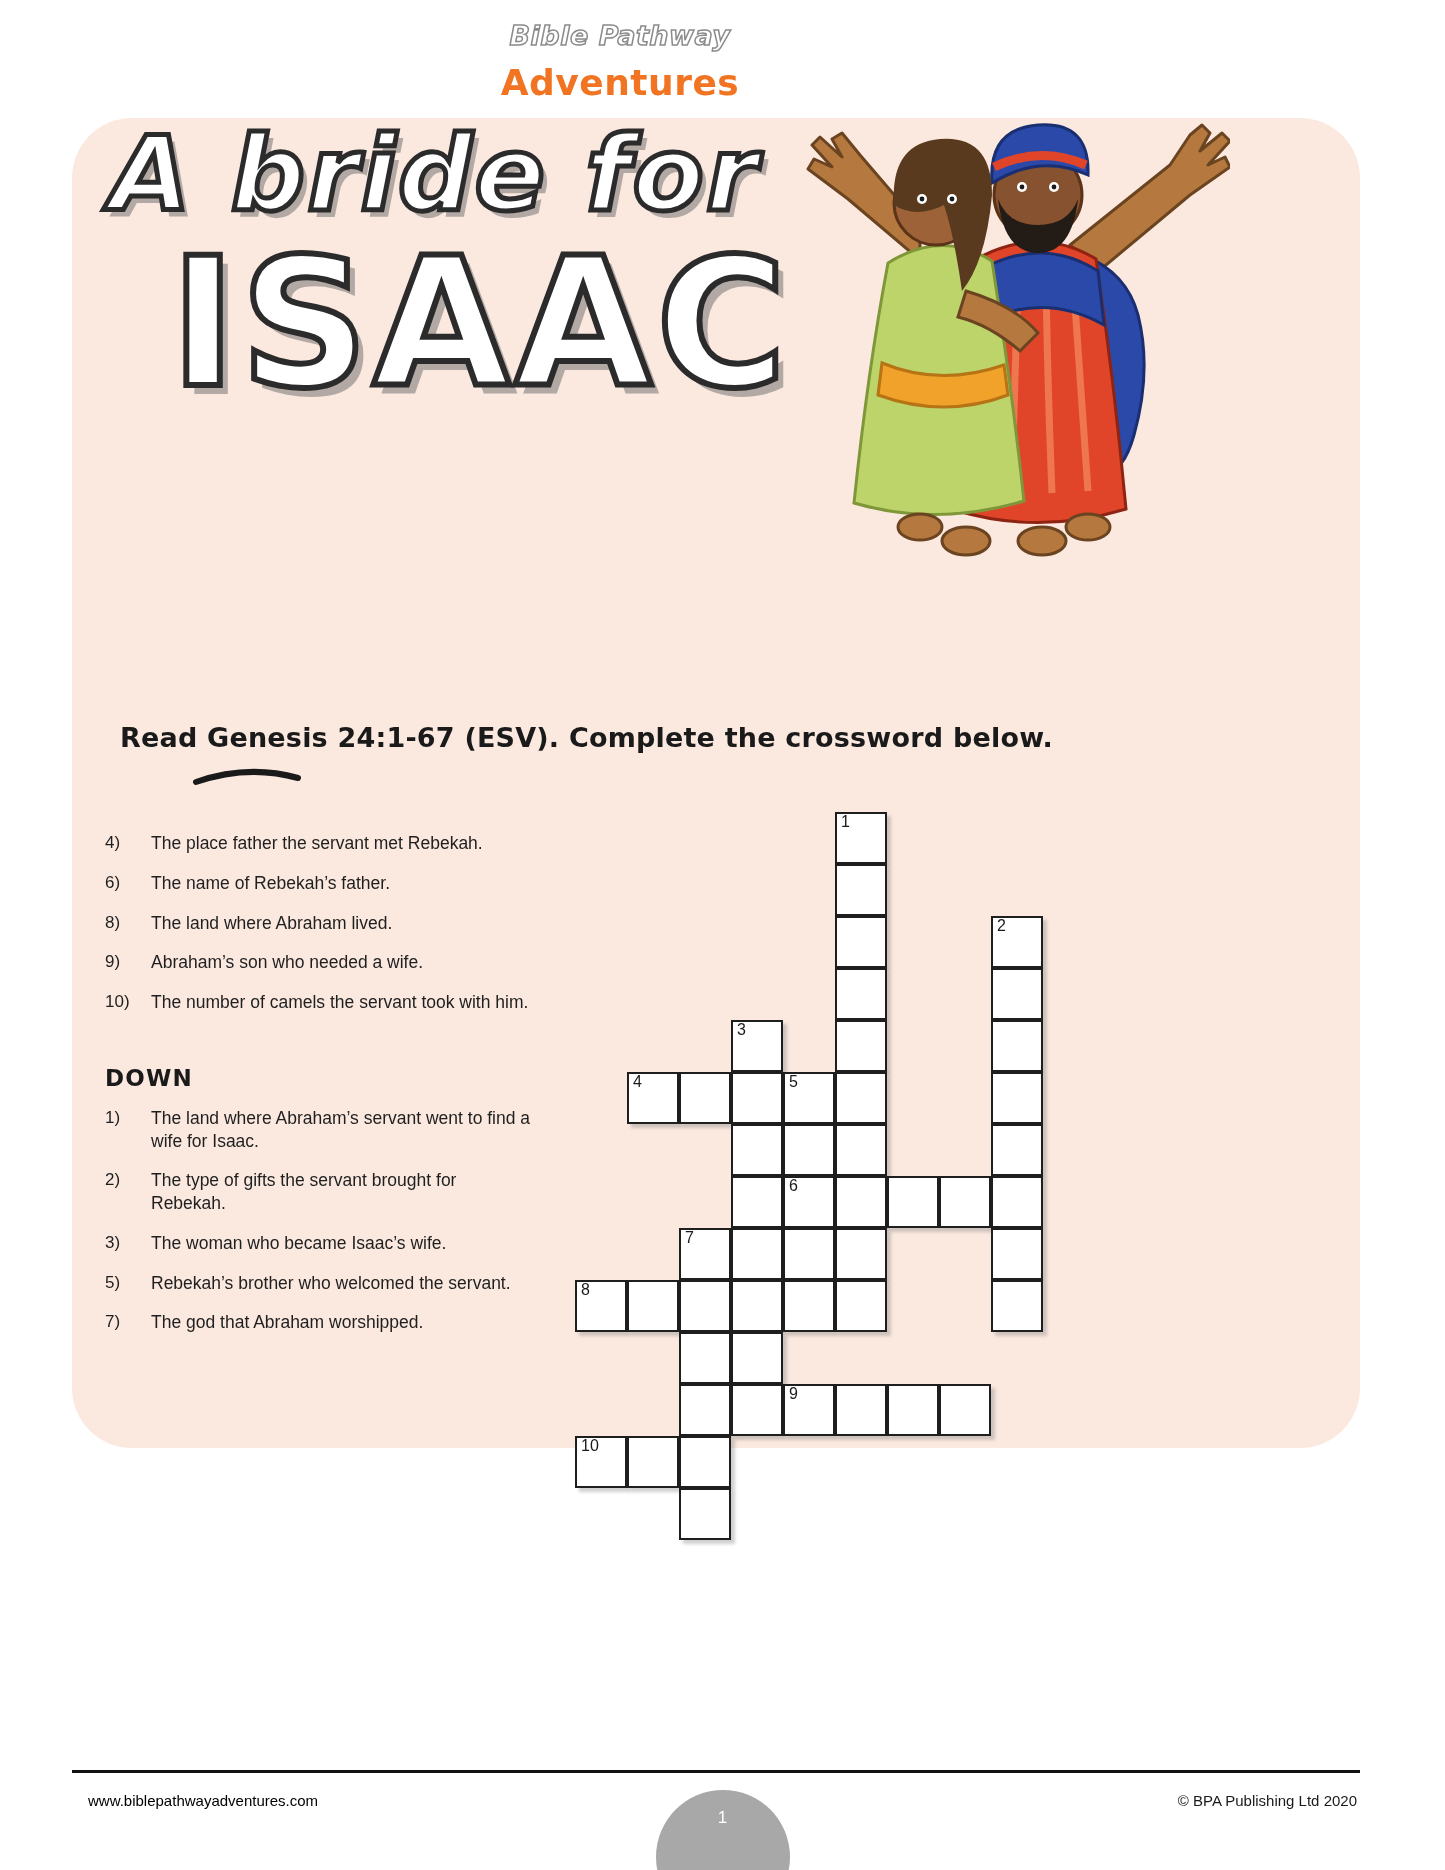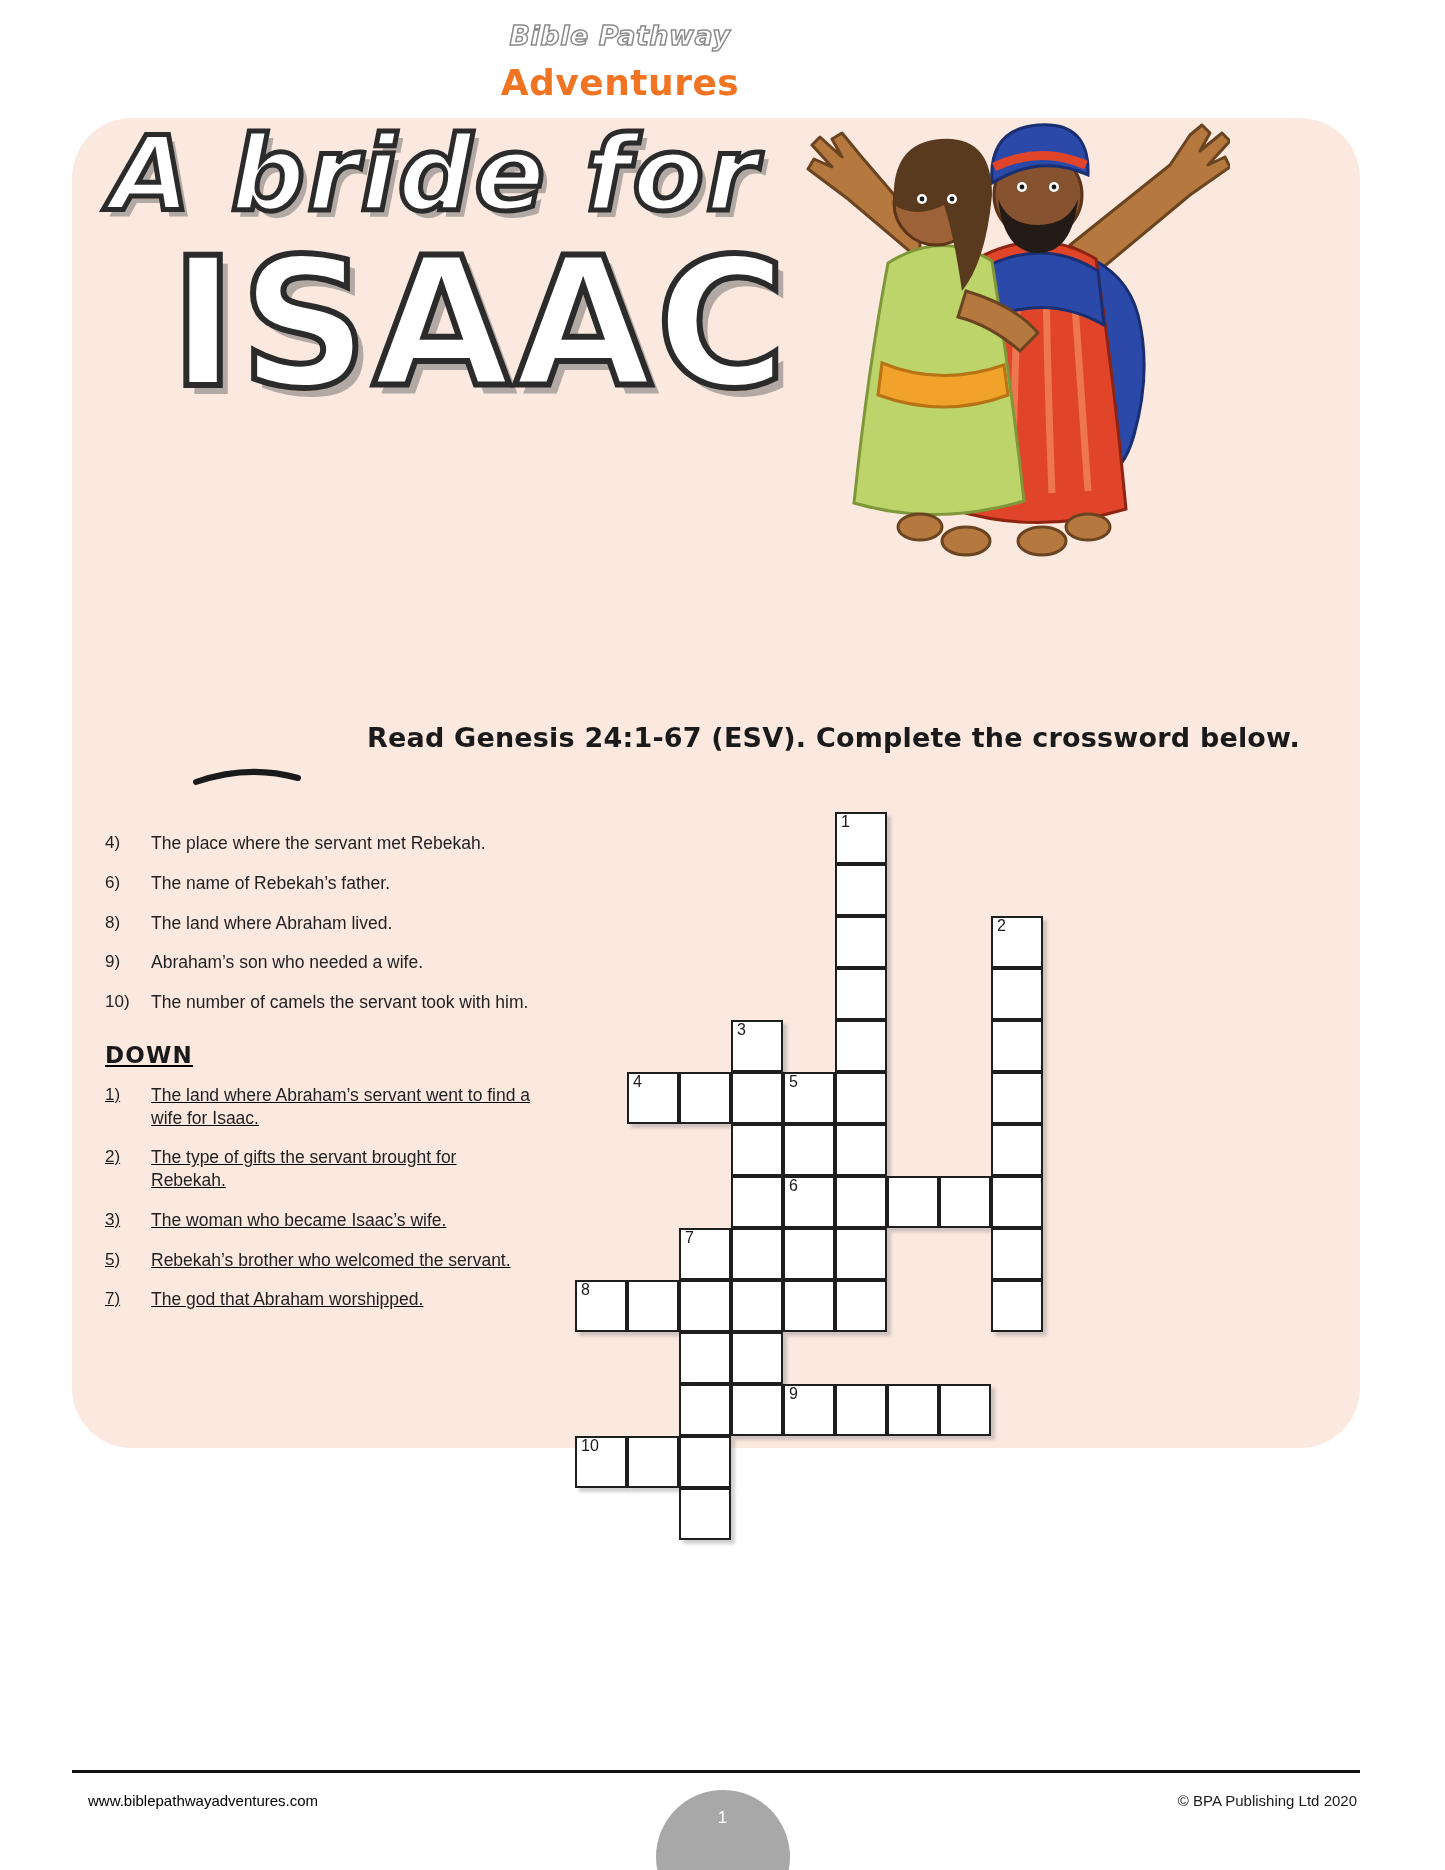--- a/index.html
+++ b/index.html
@@ -103,21 +103,21 @@
     height: 520px;
     z-index: 35;
   }
 
   
   #instruction {
     position: absolute;
     left: 120px;
     top: 722px;
     width: 1180px;
-    text-align: right;
+    text-align: left;
     font-family: "DejaVu Sans", sans-serif;
     font-size: 27px;
     font-weight: bold;
     color: #1a1a1a;
     letter-spacing: 0.2px;
   }
   #underline-swoosh {
     position: absolute;
     left: 192px;
     top: 766px;
@@ -147,21 +147,21 @@
     font-size: 17.5px;
     color: #1f1f1f;
     line-height: 1.3;
   }
   .clue-num {
     width: 46px;
     flex: 0 0 46px;
     font-size: 17px;
   }
   .clue-text { flex: 1 1 auto; }
-  #down-block { margin-top: 28px; text-decoration: underline; }
+  #down-block { margin-top: 51px; }
 
   
   #crossword {
     position: absolute;
     left: 575px;
     top: 812px;
     width: 630px;
     height: 660px;
   }
   .cw-cell {
@@ -295,21 +295,21 @@
   <div id="instruction">Read Genesis 24:1-67 (ESV). Complete the crossword below.</div>
   <svg id="underline-swoosh" viewBox="0 0 110 22">
     <path d="M4 16 q52 -18 102 -4" stroke="#1a1a1a" stroke-width="6" fill="none" stroke-linecap="round"></path>
   </svg>
 
   <div id="clues">
     <div>
       <ul class="clue-list" id="across-list">
           <li class="clue-item">
             <span class="clue-num">4)</span>
-            <span class="clue-text">The place where the servant met Rebekah.</span>
+            <span class="clue-text">The place father the servant met Rebekah.</span>
           </li>
           <li class="clue-item">
             <span class="clue-num">6)</span>
             <span class="clue-text">The name of Rebekah’s father.</span>
           </li>
           <li class="clue-item">
             <span class="clue-num">8)</span>
             <span class="clue-text">The land where Abraham lived.</span>
           </li>
           <li class="clue-item">

